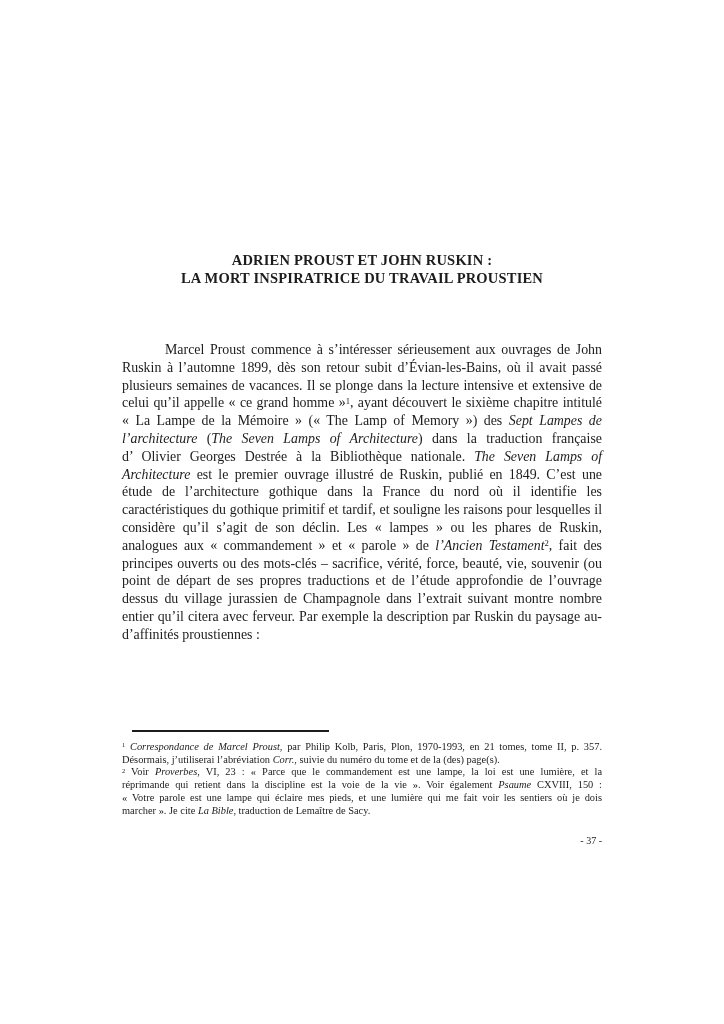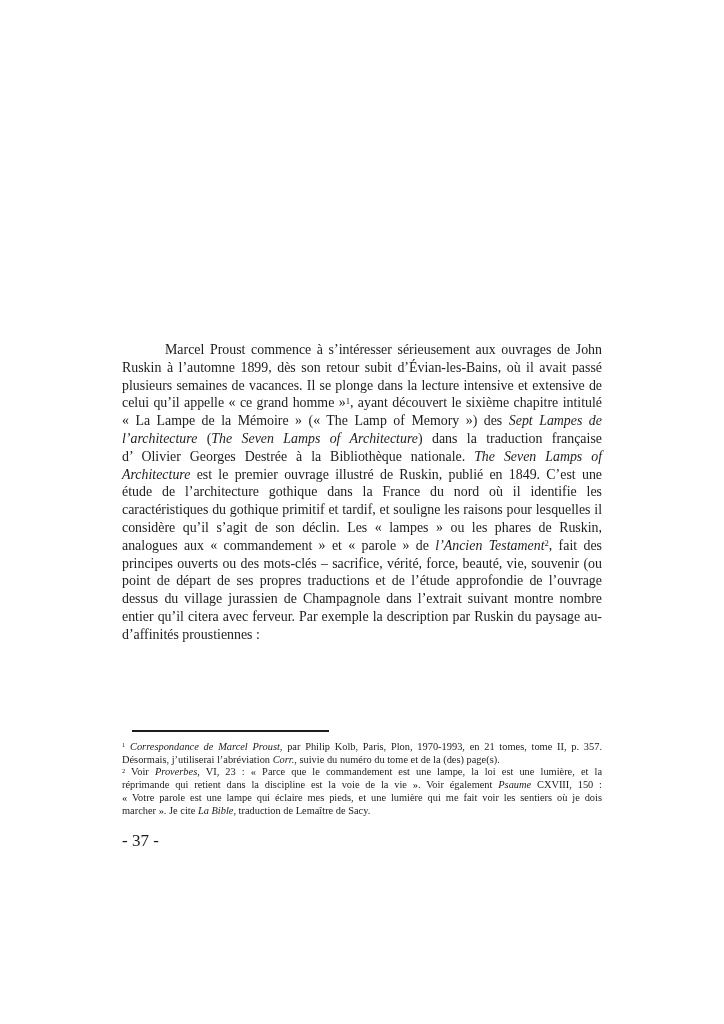--- a/index.html
+++ b/index.html
@@ -67,30 +67,34 @@
     top: 741px;
     width: 480px;
     font-size: 10.4px;
     line-height: 12.7px;
   }
   .page-number {
     position: absolute;
     left: 122px;
     top: 833px;
     width: 480px;
-    text-align: left;
-    font-size: 17px;
+    text-align: right;
+    font-size: 10px;
     line-height: 16px;
   }
 </style>
 </head>
 <body>
 
 <div class="page">
 
+  <header class="title">
+    <div class="title-line">ADRIEN PROUST ET JOHN RUSKIN :</div>
+    <div class="title-line">LA MORT INSPIRATRICE DU TRAVAIL PROUSTIEN</div>
+  </header>
 
   <main class="body-block">
       <div class="line j indent"><span class="seg">Marcel Proust commence à s’intéresser sérieusement aux ouvrages de John</span></div>
       <div class="line j"><span class="seg">Ruskin à l’automne 1899, dès son retour subit d’Évian-les-Bains, où il avait passé</span></div>
       <div class="line j"><span class="seg">plusieurs semaines de vacances. Il se plonge dans la lecture intensive et extensive de</span></div>
       <div class="line j"><span class="seg">celui qu’il appelle « ce grand homme »</span><span class="seg sup">1</span><span class="seg">, ayant découvert le sixième chapitre intitulé</span></div>
       <div class="line j"><span class="seg">« La Lampe de la Mémoire » (« The Lamp of Memory ») des </span><span class="seg it">Sept Lampes de</span></div>
       <div class="line j"><span class="seg it">l’architecture</span><span class="seg"> (</span><span class="seg it">The Seven Lamps of Architecture</span><span class="seg">) dans la traduction française</span></div>
       <div class="line j"><span class="seg">d’ Olivier Georges Destrée à la Bibliothèque nationale. </span><span class="seg it">The Seven Lamps of</span></div>
       <div class="line j"><span class="seg it">Architecture</span><span class="seg"> est le premier ouvrage illustré de Ruskin, publié en 1849. C’est une</span></div>

